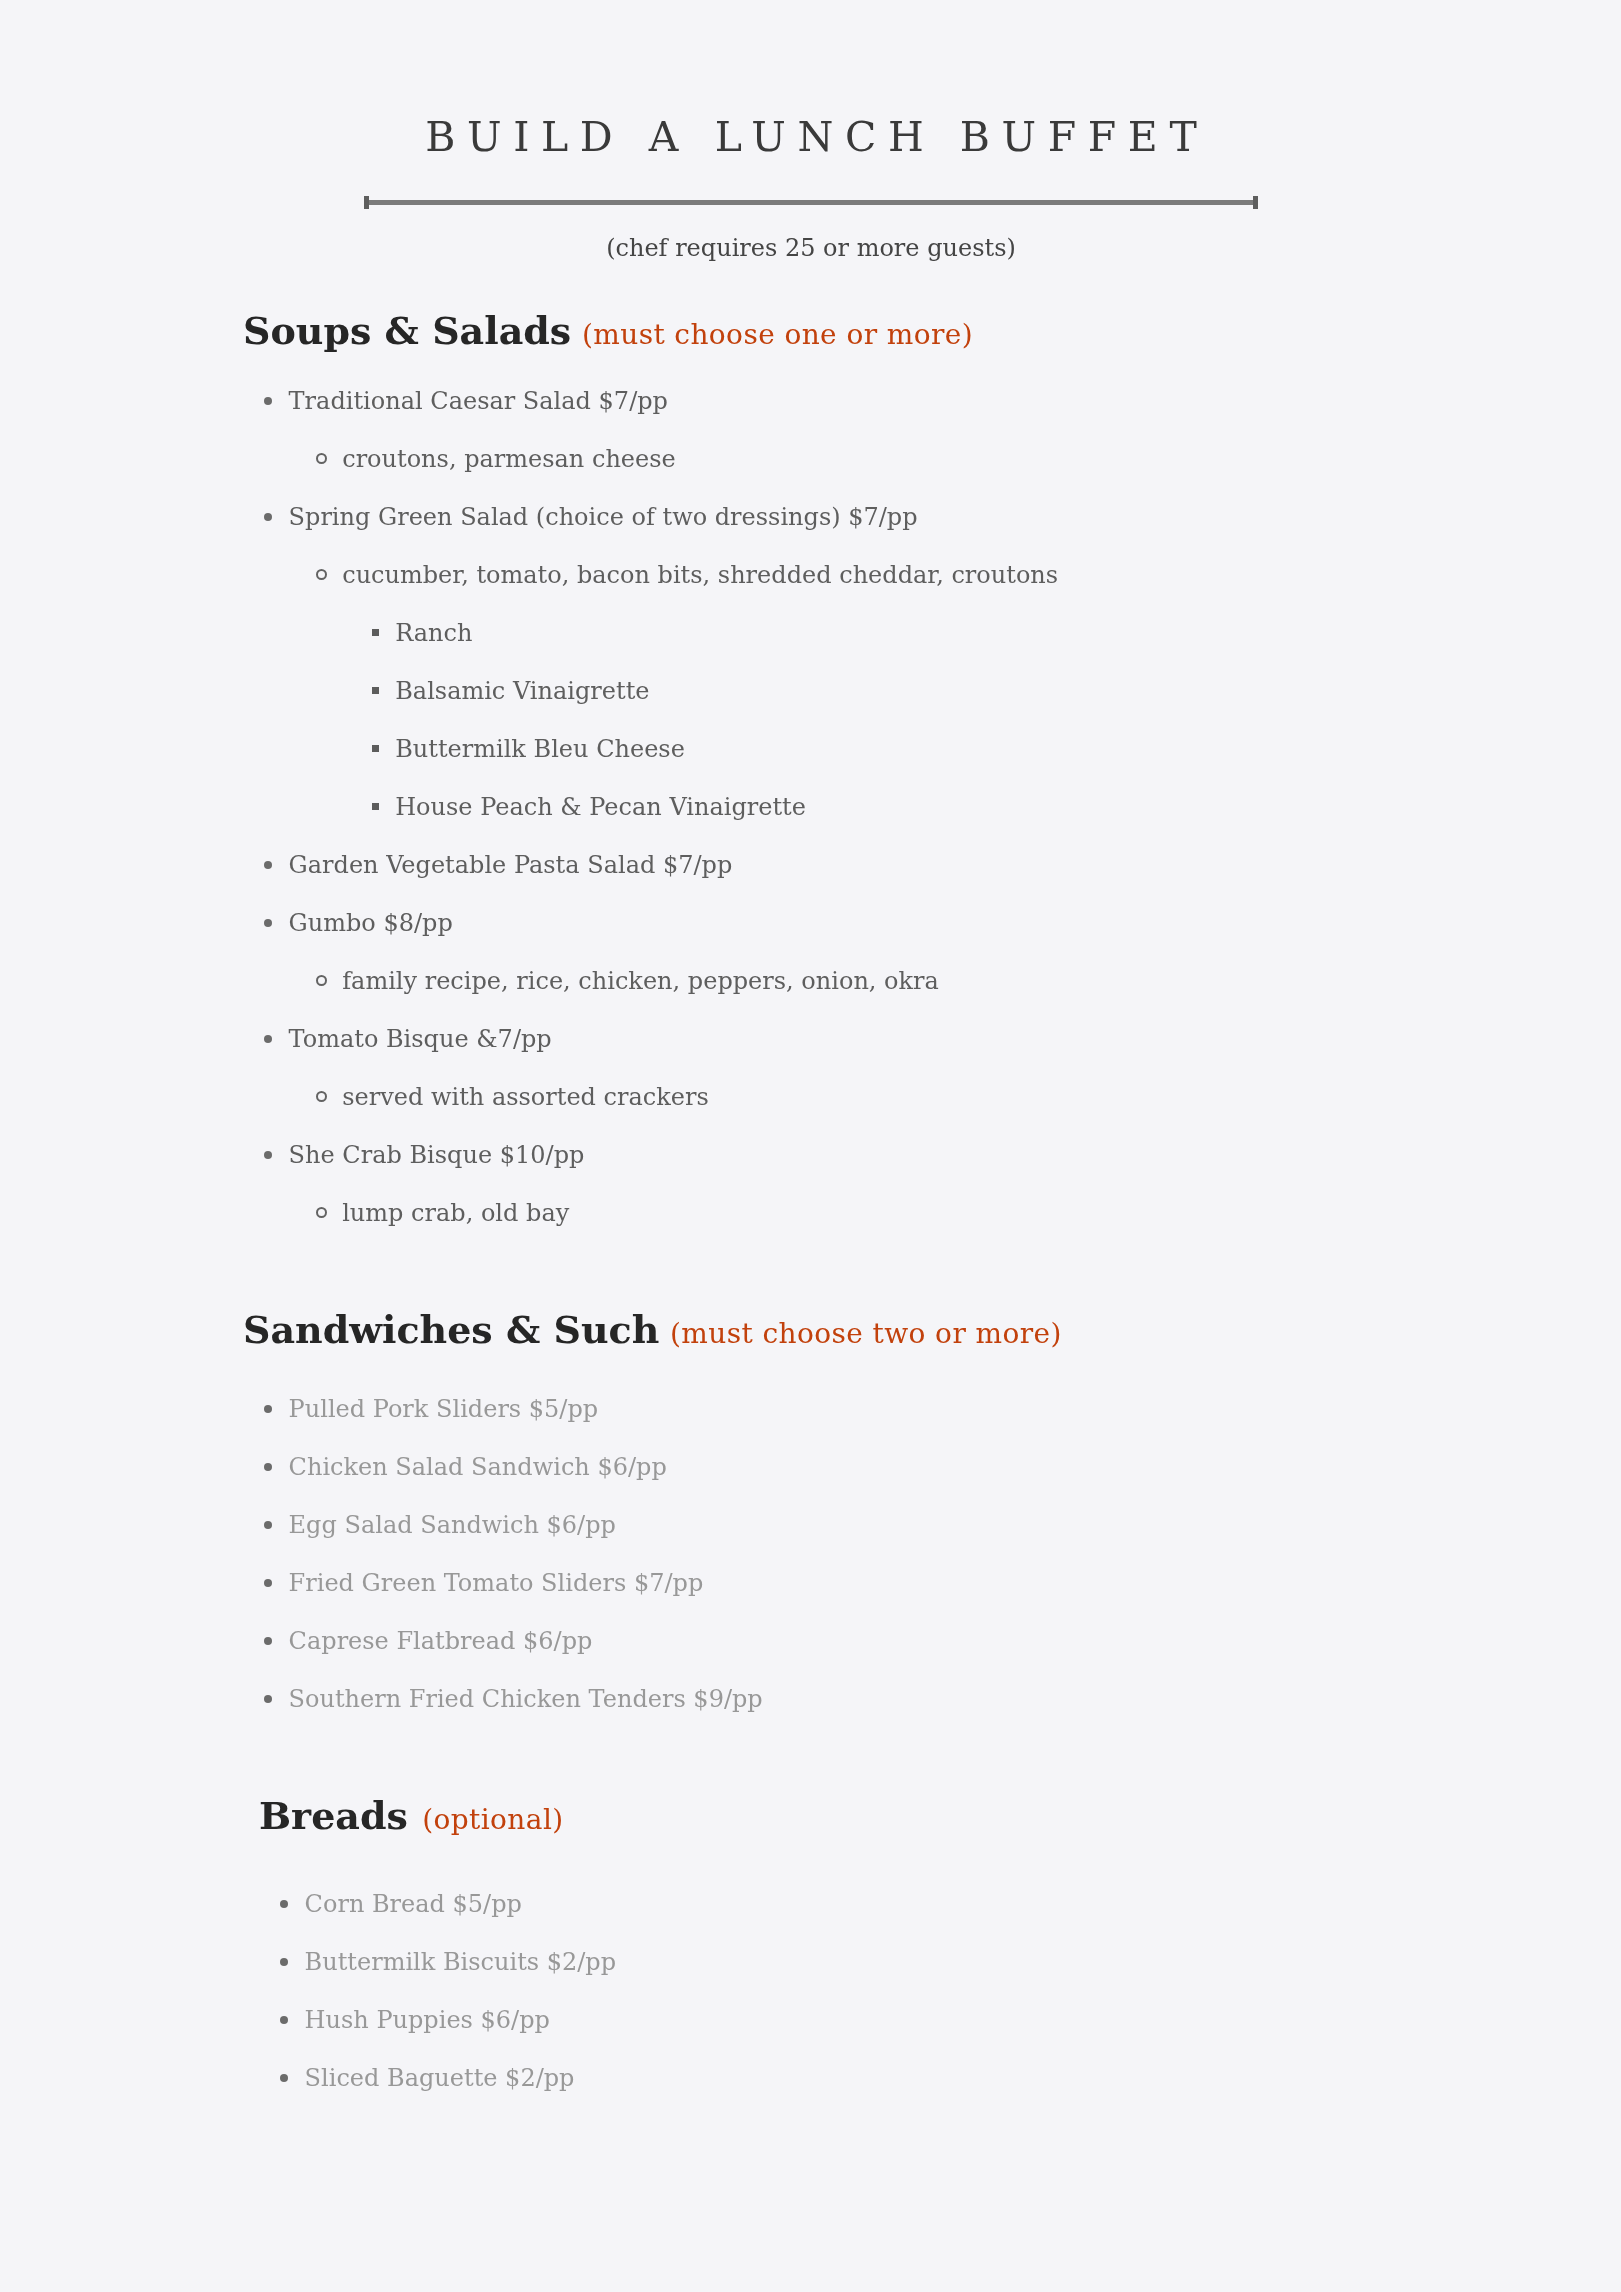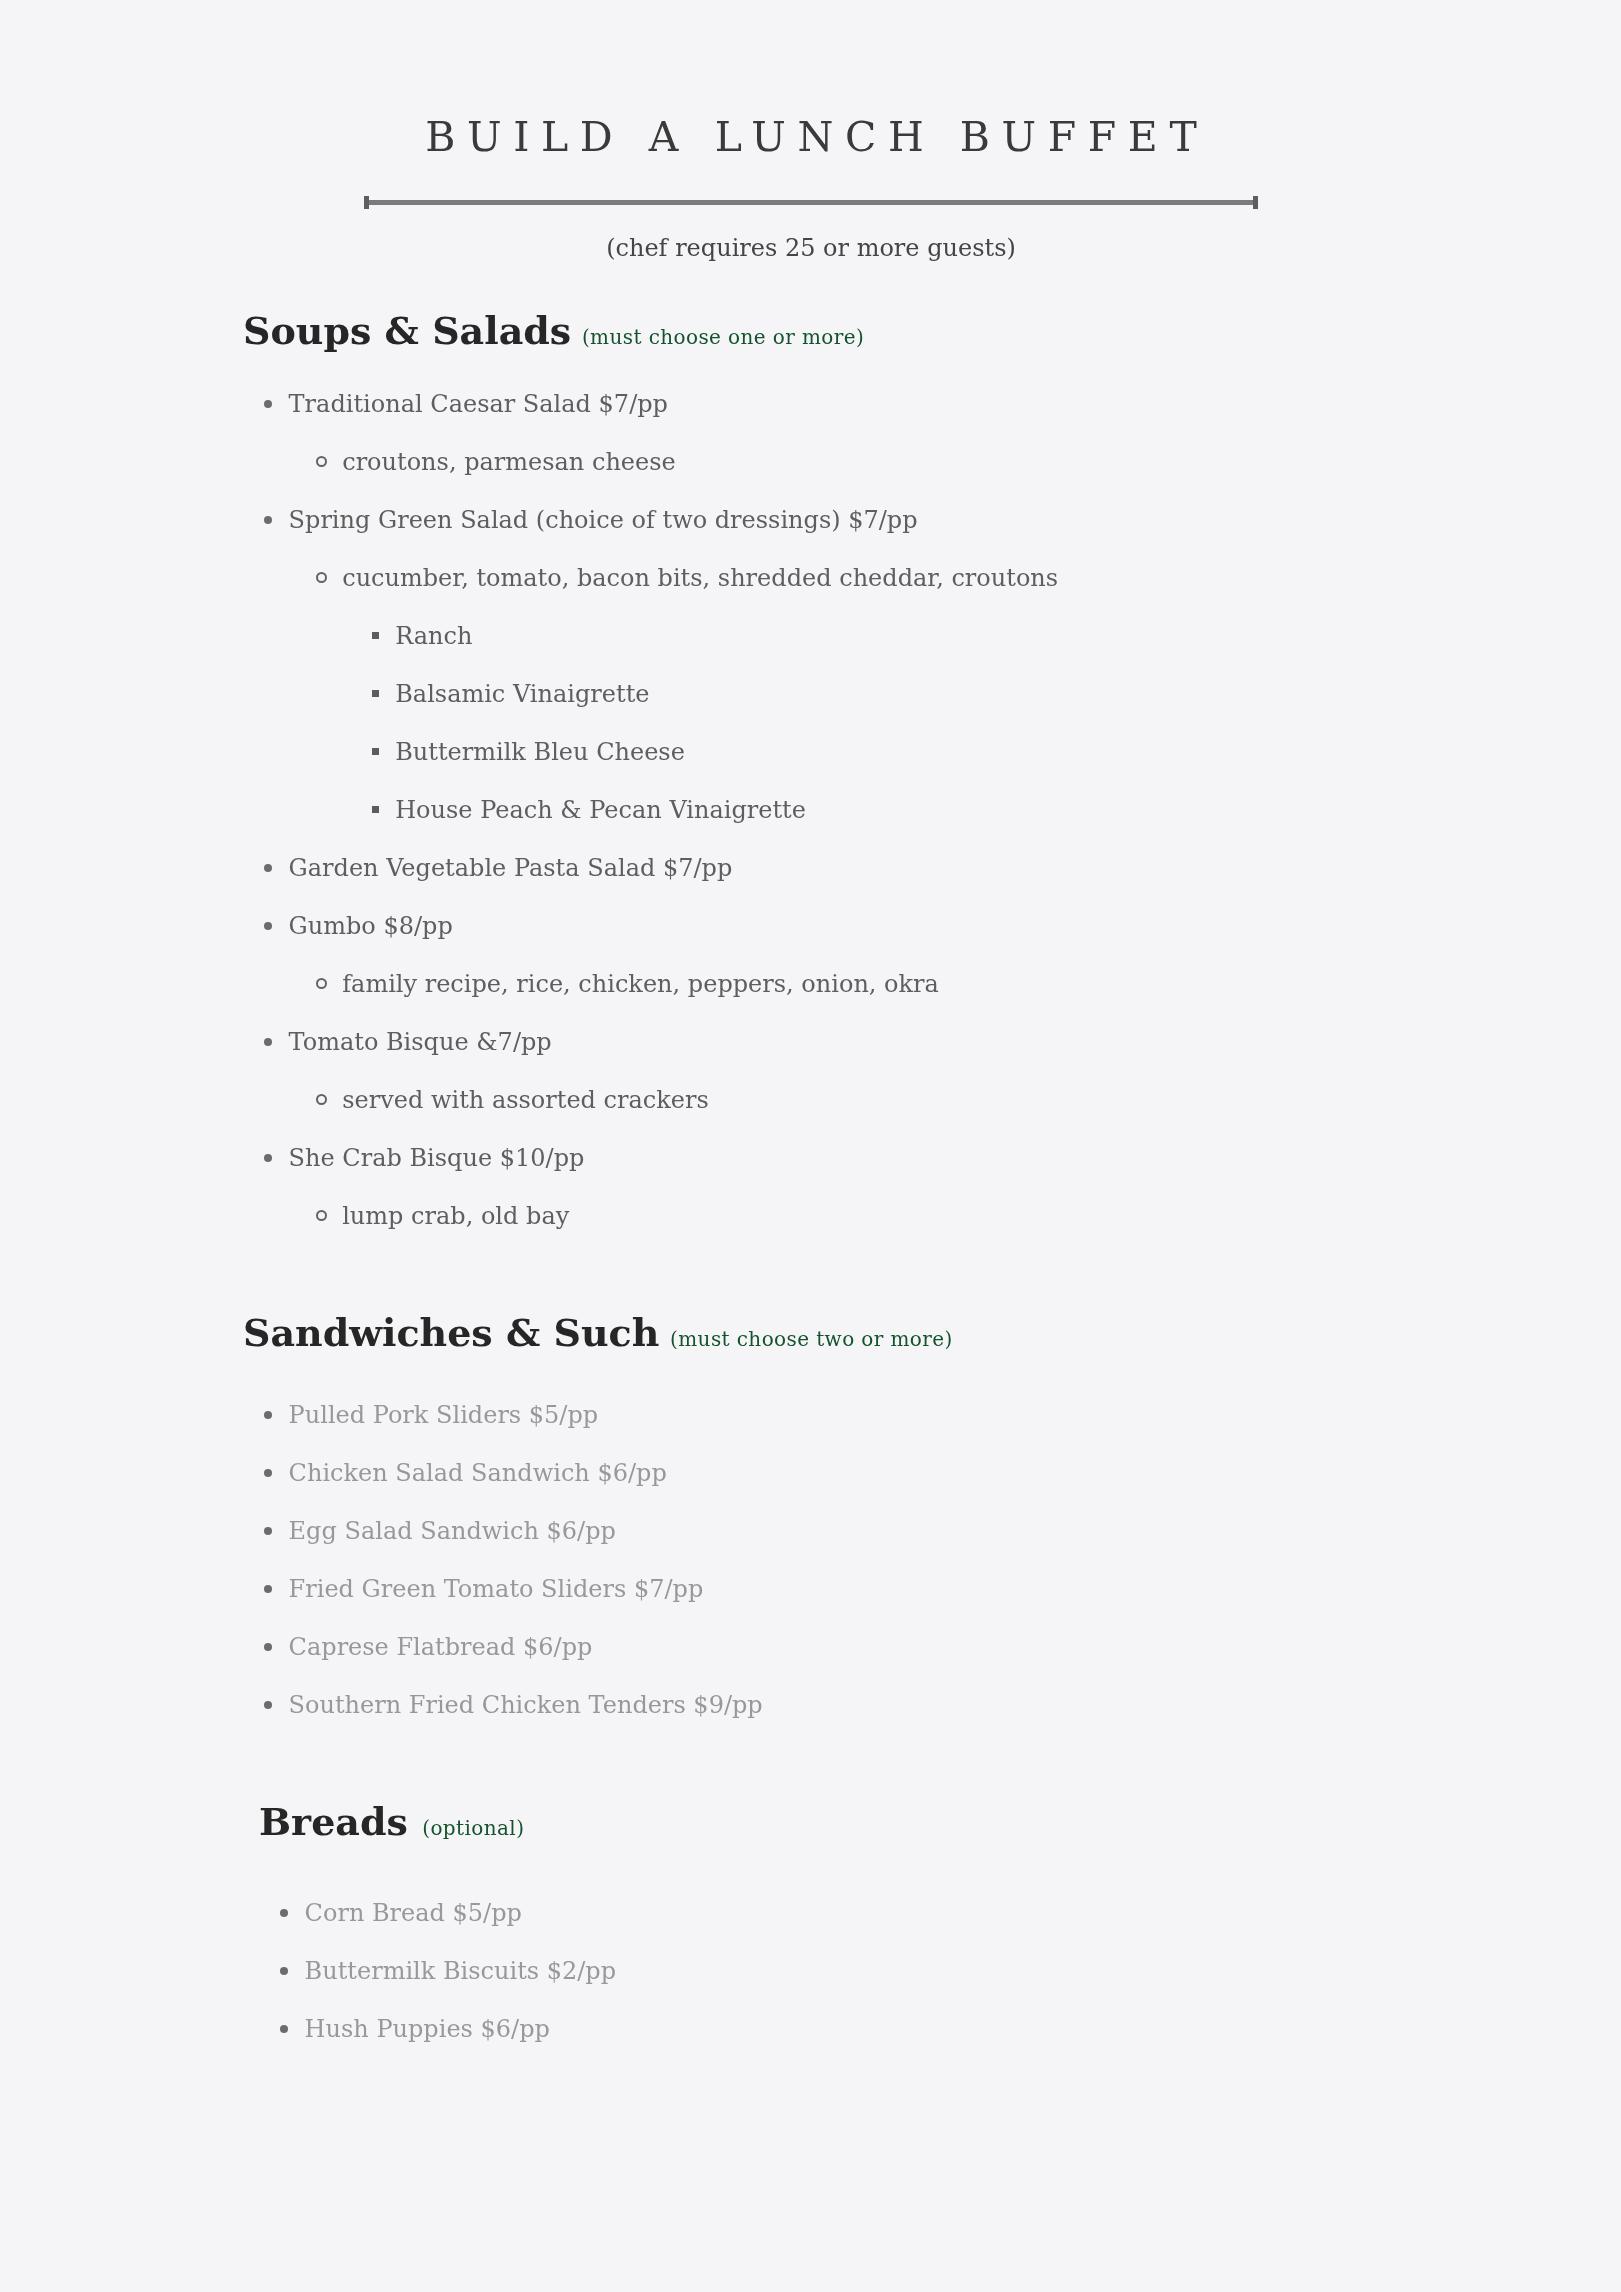--- a/index.html
+++ b/index.html
@@ -23,21 +23,21 @@
   .divider::after{right:-1.8px}
 
   .subtitle{margin:27px 0 0;text-align:center;font-size:24px;line-height:32px;color:#454545}
 
   .menu{margin-top:0}
   .menu-section{margin-top:64px}
   .sec-0{margin-top:43px}
   .sec-2{padding-left:16px}
 
   .section-heading{margin:0;font-size:38px;font-weight:600;color:#262626;line-height:47px}
-  .heading-note{font-size:20px;font-weight:400;color:#14532d;margin-left:10.7px;letter-spacing:0.4px}
+  .heading-note{font-size:28px;font-weight:400;color:#c2410c;margin-left:10.7px;letter-spacing:0.4px}
   .sec-2 .heading-note{margin-left:14.3px}
 
   .menu-list{list-style:none;margin:0;padding:0}
   .menu-section > .menu-list{margin-top:14.3px}
   .sec-1 > .menu-list{margin-top:23px}
   .sec-2 > .menu-list{margin-top:32px}
 
   .item-row{display:flex;align-items:center;height:58px;font-size:24px}
   .item-row.d1{padding-left:20.6px}
   .item-row.d2{padding-left:73px}
@@ -220,17 +220,23 @@
               <span class="bullet b1"></span>
               <span class="item-label">Buttermilk Biscuits $2/pp</span>
             </div>
           </li>
           <li>
             <div class="item-row d1">
               <span class="bullet b1"></span>
               <span class="item-label">Hush Puppies $6/pp</span>
             </div>
           </li>
+          <li>
+            <div class="item-row d1">
+              <span class="bullet b1"></span>
+              <span class="item-label">Sliced Baguette $2/pp</span>
+            </div>
+          </li>
         </ul>
       </section>
     </main>
 </div>
 
 
 </body></html>

